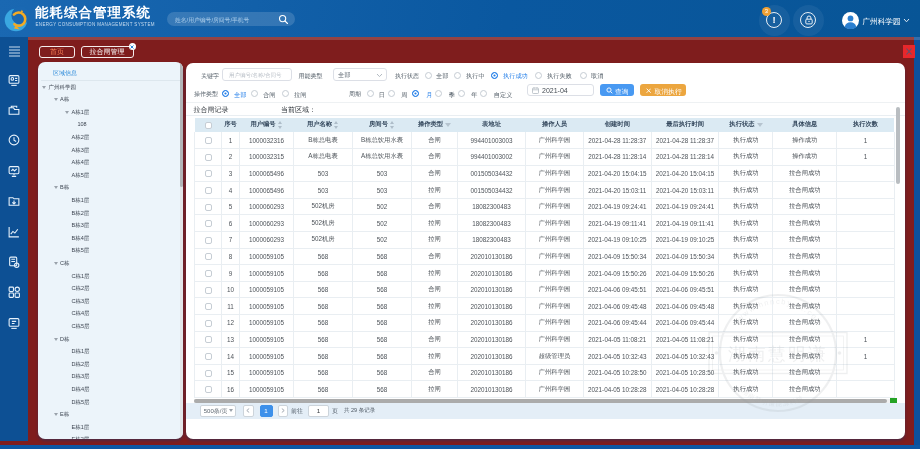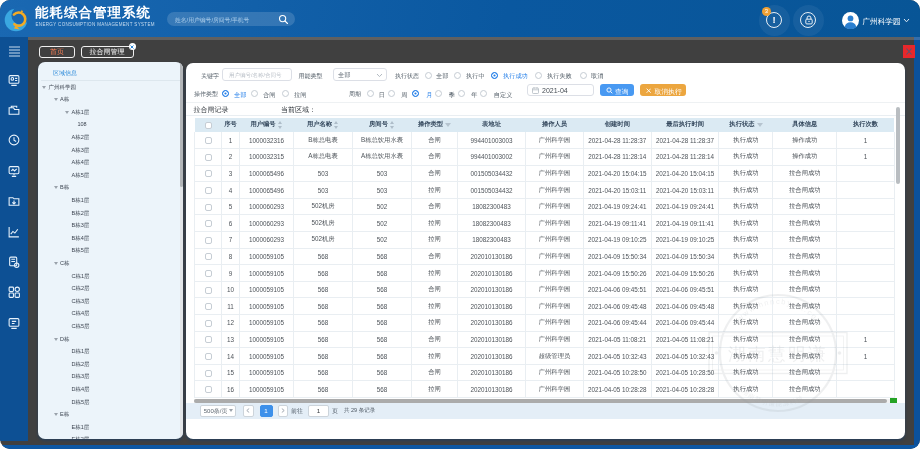--- a/index.html
+++ b/index.html
@@ -1,15 +1,15 @@
 <!DOCTYPE html>
 <html><head><meta charset="utf-8"><style>
 *{margin:0;padding:0;box-sizing:border-box;}
 body{font-family:"Liberation Sans",sans-serif;}
-#page{position:relative;width:920px;height:449px;overflow:hidden;background:#404040;border-radius:10px;}
+#page{position:relative;width:920px;height:449px;overflow:hidden;background:#7f1d1d;}
 .abs{position:absolute;}
 #hdr{left:0;top:0;width:920px;height:37px;background:linear-gradient(100deg,#1a68b2 0%,#0a58a0 55%,#085596 100%);}
 #sidebar{left:0;top:37px;width:28px;height:404px;background:#0d5094;}
 #rstrip{left:914px;top:37px;width:6px;height:412px;background:#0b519c;}
 #botdark{left:0;top:445px;width:920px;height:4px;background:#0d57a3;}
 .tab{top:45.5px;height:12.5px;border:1px solid rgba(255,255,255,.92);border-radius:3px;color:#fff;font-size:7px;line-height:10.5px;text-align:center;}
 #treep{left:37.5px;top:62px;width:145.5px;height:376.5px;background:#ecf4fa;border-radius:7px;overflow:hidden;box-shadow:0 2px 3px rgba(7,60,120,.4);}
 #mainp{left:186px;top:62.5px;width:719px;height:376px;background:#fff;border-radius:7px;overflow:hidden;box-shadow:0 2px 3px rgba(7,60,120,.4);}
 .lbl{font-size:6px;color:#515c66;line-height:13px;}
 .radio{width:7px;height:7px;border-radius:50%;border:1px solid #c5ccd3;background:#fff;}

